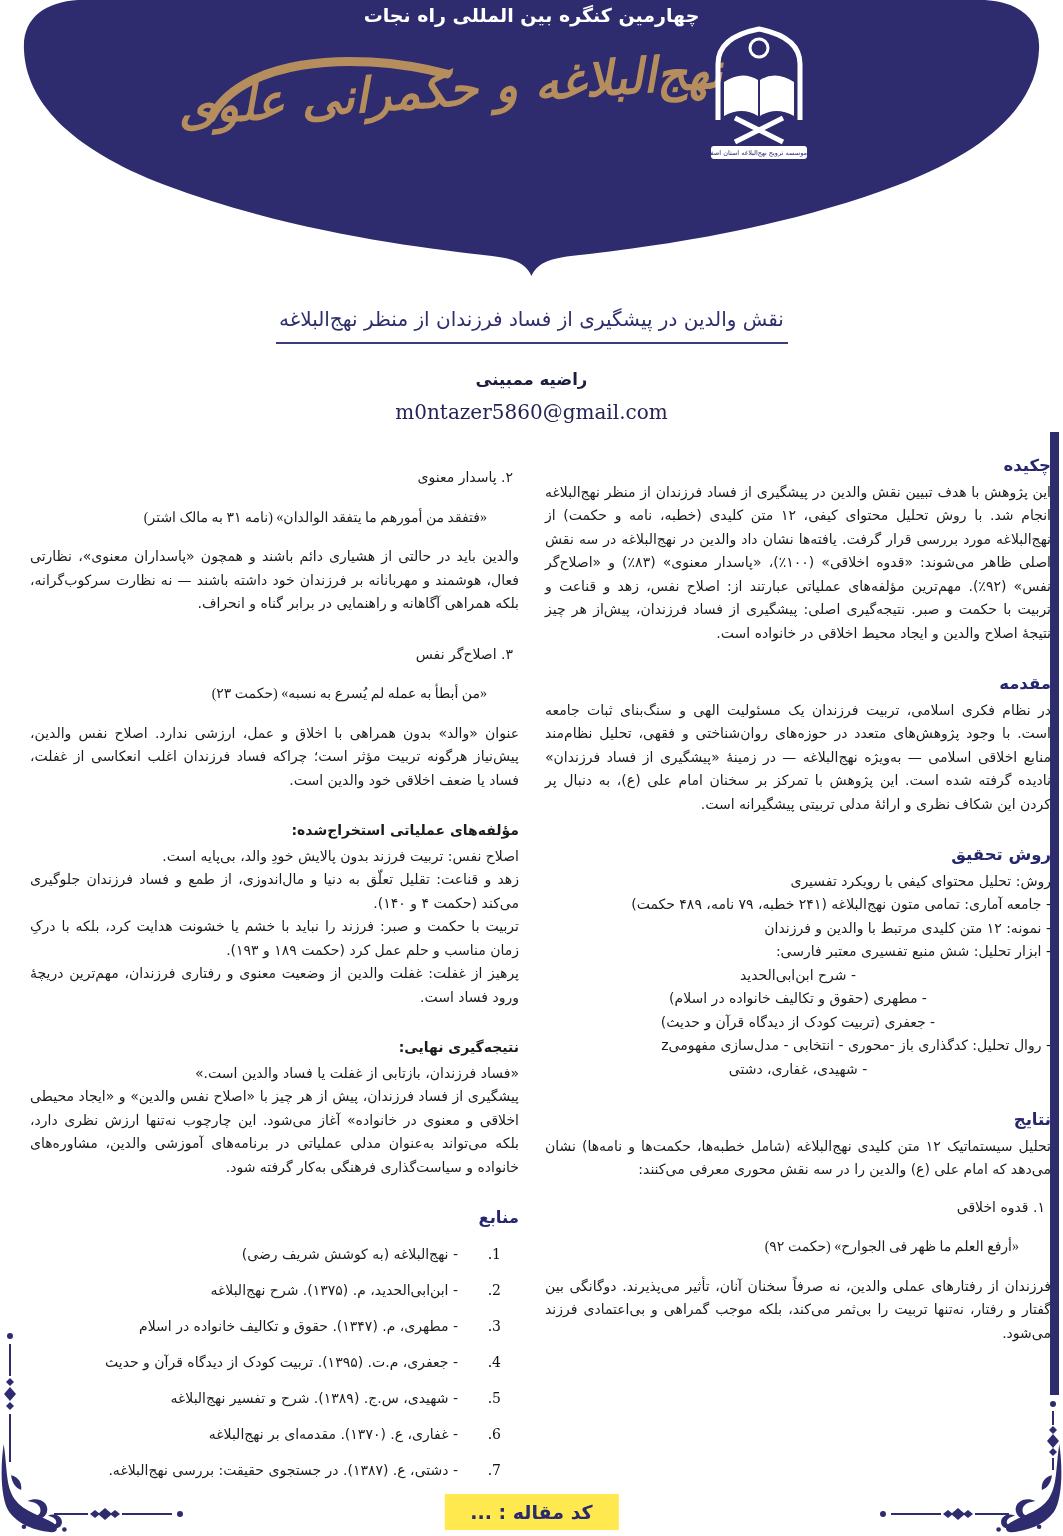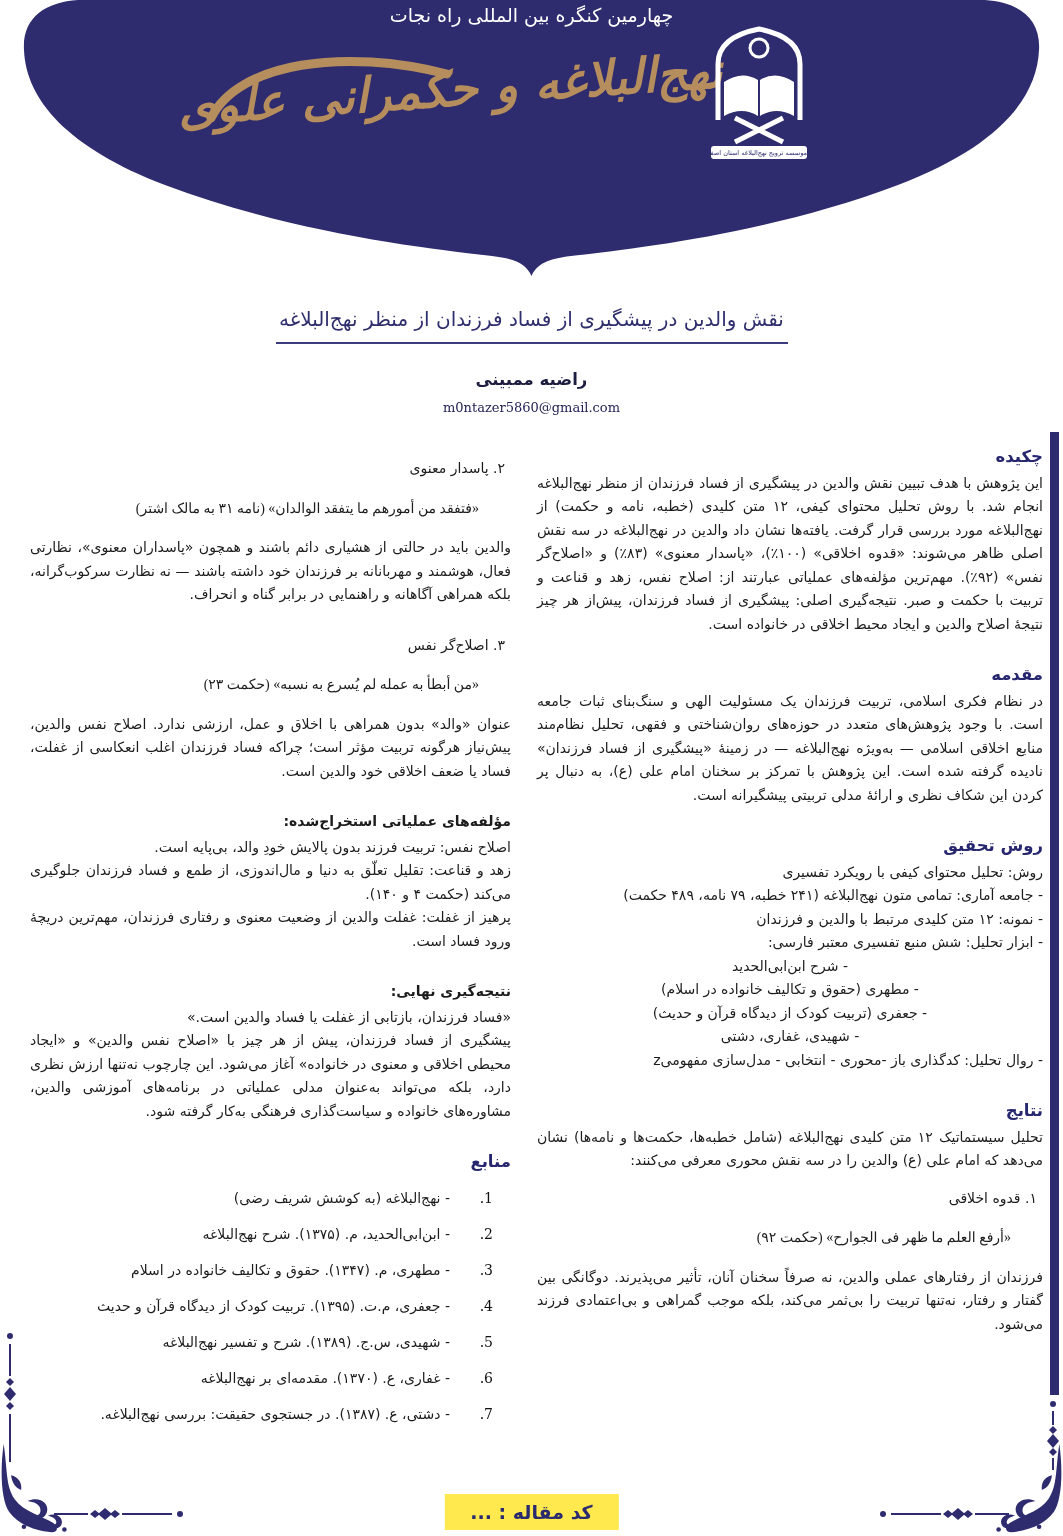--- a/index.html
+++ b/index.html
@@ -6,21 +6,21 @@
   .page{
     position:relative; width:1063px; height:1536px; margin:0 auto;
     background:#ffffff; overflow:hidden; direction:rtl;
     font-family:"DejaVu Sans", sans-serif; color:#1c1c1c;
   }
   
   .header{position:absolute; top:0; left:0; width:1063px; height:290px;}
   .header-shape{position:absolute; top:0; left:0;}
   .congress-title{
     position:absolute; top:4px; left:0; width:100%; text-align:center;
-    color:#ffffff; font-size:19px; font-weight:normal; letter-spacing:.5px;
+    color:#ffffff; font-size:19px; font-weight:bold; letter-spacing:.5px;
   }
   .calligraphy{
     position:absolute; top:62px; left:150px; width:600px; text-align:center;
     color:#b68e5e; font-size:48px; font-weight:bold; font-style:italic;
     transform:rotate(-4deg); line-height:1.15; white-space:nowrap;
   }
   .swash{position:absolute; top:44px; left:205px;}
   .logo{position:absolute; top:22px; left:703px; width:112px; height:138px;}
   .logo-caption{
     position:absolute; bottom:1px; left:8px; width:96px; height:12px;
@@ -28,26 +28,26 @@
     overflow:hidden; white-space:nowrap;
   }
   
   .title-block{position:relative; padding-top:292px; text-align:center;}
   .page-title{
     margin:14px 0 0; font-size:20px; font-weight:500; color:#2f2f6e; line-height:1.3;
   }
   .title-underline{width:512px; margin:10px auto 0; border-top:2px solid #3c3c7c;}
   .author{margin-top:26px; font-size:16.5px; font-weight:bold; color:#1d1d40;}
   .email{
-    margin-top:11px; font-size:13px; color:#232355;
+    margin-top:11px; font-size:20px; color:#232355;
     font-family:"DejaVu Serif", serif; direction:ltr;
   }
   
   .columns{
-    display:flex; gap:26px; padding:30px 20px 0 30px; align-items:flex-start;
+    display:flex; gap:26px; padding:30px 12px 0 30px; align-items:flex-start;
   }
   .col{font-size:14px; line-height:23.5px;}
   .col-right{width:506px; flex:0 0 auto;}
   .col-left{flex:1 1 auto; margin-top:12px;}
   .sec{margin:0 0 27px;}
   .sec-tight{margin:0 0 14px;}
   .section-heading{
     font-size:16.5px; font-weight:bold; color:#27276f; margin:0 0 3px;
   }
   .para{margin:0; text-align:justify;}
@@ -138,22 +138,22 @@
 
       <section class="sec">
         <h2 class="section-heading">روش تحقیق</h2>
         <p class="line para">روش: تحلیل محتوای کیفی با رویکرد تفسیری</p>
         <p class="line para">- جامعه آماری: تمامی متون نهج‌البلاغه (۲۴۱ خطبه، ۷۹ نامه، ۴۸۹ حکمت)</p>
         <p class="line">- نمونه: ۱۲ متن کلیدی مرتبط با والدین و فرزندان</p>
         <p class="line">- ابزار تحلیل: شش منبع تفسیری معتبر فارسی:</p>
         <p class="line m-center">- شرح ابن‌ابی‌الحدید</p>
         <p class="line m-center">- مطهری (حقوق و تکالیف خانواده در اسلام)</p>
         <p class="line m-center">- جعفری (تربیت کودک از دیدگاه قرآن و حدیث)</p>
+        <p class="line">- روال تحلیل: کدگذاری باز -محوری - انتخابی - مدل‌سازی مفهومیz</p>
         <p class="line m-center">- شهیدی، غفاری، دشتی</p>
-        <p class="line">- روال تحلیل: کدگذاری باز -محوری - انتخابی - مدل‌سازی مفهومیz</p>
       </section>
 
       <section class="sec-tight">
         <h2 class="section-heading">نتایج</h2>
         <p class="para">تحلیل سیستماتیک ۱۲ متن کلیدی نهج‌البلاغه (شامل خطبه‌ها، حکمت‌ها و نامه‌ها) نشان می‌دهد که امام علی (ع) والدین را در سه نقش محوری معرفی می‌کنند:</p>
       </section>
 
       <section>
         <p class="role-title">۱. قدوه اخلاقی</p>
         <p class="quote">«أرفع العلم ما ظهر فی الجوارح» (حکمت ۹۲)</p>
@@ -171,20 +171,21 @@
       <section class="sec">
         <p class="role-title">۳. اصلاح‌گر نفس</p>
         <p class="quote">«من أبطأ به عمله لم یُسرع به نسبه» (حکمت ۲۳)</p>
         <p class="para">عنوان «والد» بدون همراهی با اخلاق و عمل، ارزشی ندارد. اصلاح نفس والدین، پیش‌نیاز هرگونه تربیت مؤثر است؛ چراکه فساد فرزندان اغلب انعکاسی از غفلت، فساد یا ضعف اخلاقی خود والدین است.</p>
       </section>
 
       <section class="sec">
         <p class="plain-title">مؤلفه‌های عملیاتی استخراج‌شده:</p>
         <p class="para">اصلاح نفس: تربیت فرزند بدون پالایش خودِ والد، بی‌پایه است.</p>
         <p class="para">زهد و قناعت: تقلیل تعلّق به دنیا و مال‌اندوزی، از طمع و فساد فرزندان جلوگیری می‌کند (حکمت ۴ و ۱۴۰).</p>
+        <p class="para">تربیت با حکمت و صبر: فرزند را نباید با خشم یا خشونت هدایت کرد، بلکه با درکِ زمان مناسب و حلم عمل کرد (حکمت ۱۸۹ و ۱۹۳).</p>
         <p class="para">پرهیز از غفلت: غفلت والدین از وضعیت معنوی و رفتاری فرزندان، مهم‌ترین دریچهٔ ورود فساد است.</p>
       </section>
 
       <section class="sec">
         <p class="plain-title">نتیجه‌گیری نهایی:</p>
         <p class="line">«فساد فرزندان، بازتابی از غفلت یا فساد والدین است.»</p>
         <p class="para">پیشگیری از فساد فرزندان، پیش از هر چیز با «اصلاح نفس والدین» و «ایجاد محیطی اخلاقی و معنوی در خانواده» آغاز می‌شود. این چارچوب نه‌تنها ارزش نظری دارد، بلکه می‌تواند به‌عنوان مدلی عملیاتی در برنامه‌های آموزشی والدین، مشاوره‌های خانواده و سیاست‌گذاری فرهنگی به‌کار گرفته شود.</p>
       </section>
 
       <section>

